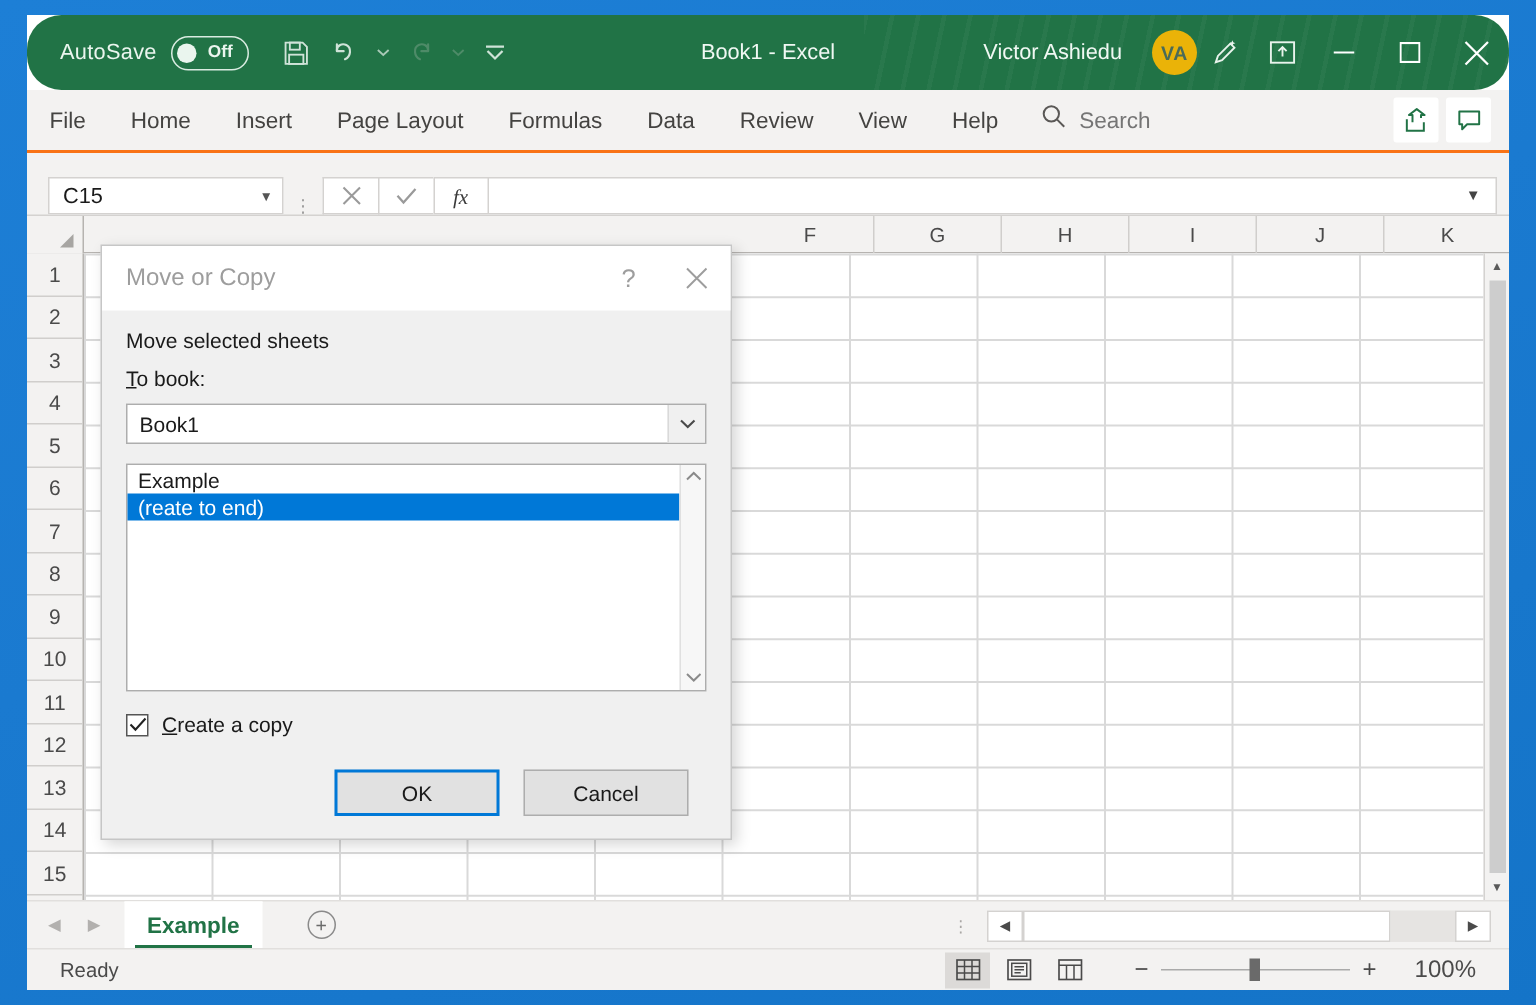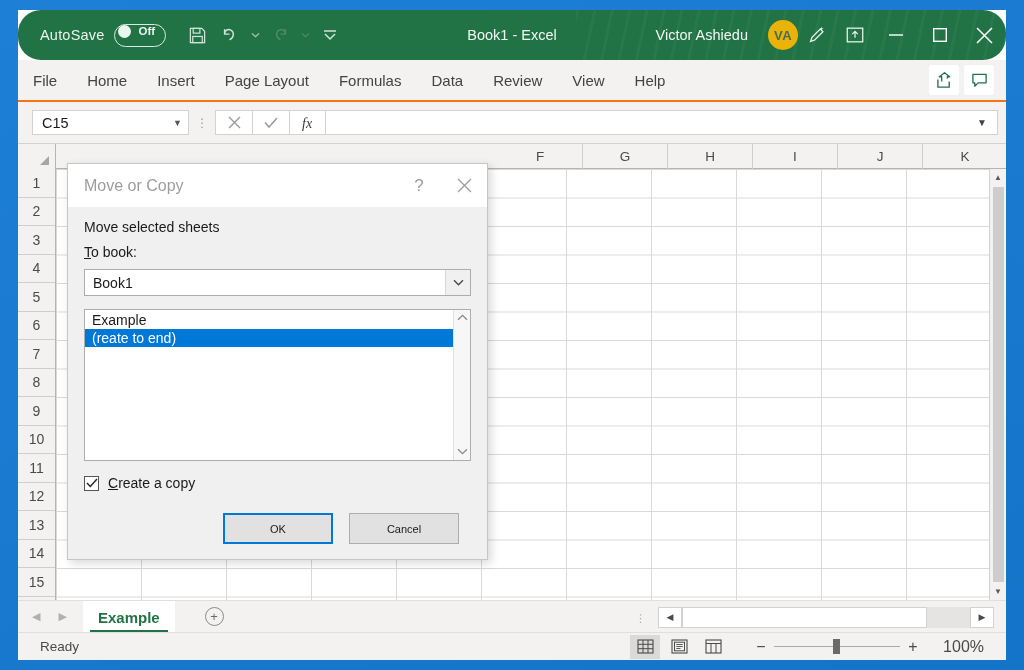--- a/index.html
+++ b/index.html
@@ -35,21 +35,21 @@
   #titlebar .stripes{
     position:absolute; right:0; top:0; bottom:0; width:430px;
     background:repeating-linear-gradient(102deg, rgba(255,255,255,0.035) 0 3px, rgba(255,255,255,0) 3px 17px);
     pointer-events:none;
   }
   .autosave-label{
     font-size:14.5px; margin-left:22px; color:#eaf5ee; letter-spacing:.2px;
   }
   .toggle{
     margin-left:10px; width:52px; height:23px; border-radius:12px;
-    border:1.4px solid #d9ece1; display:flex; align-items:flex-start;
+    border:1.4px solid #d9ece1; display:flex; align-items:center;
     padding:0 3px; position:relative;
   }
   .toggle .knob{ width:13px;height:13px;border-radius:50%;background:#eaf5ee; }
   .toggle .off{ font-size:11.5px; margin-left:7px; color:#eaf5ee; font-weight:600;}
   .qat{ display:flex; align-items:center; margin-left:16px; gap:3px;}
   .qat-btn{
     width:30px;height:30px; display:flex;align-items:center;justify-content:center;
     border-radius:2px;
   }
   .qat-caret{ width:14px;height:30px;display:flex;align-items:center;justify-content:center;}
@@ -87,21 +87,21 @@
     font-size:15px; color:#444341; width:150px;
     font-family:"Liberation Sans",sans-serif;
   }
   .ribbon-right{ margin-left:auto; display:flex; gap:5px; padding-right:12px;}
   .rbtn{
     width:30px;height:30px; background:#fff; border:1px solid #fff;
     display:flex;align-items:center;justify-content:center; border-radius:2px;
   }
   
   #formulabar{
-    height:42px; background:#f3f2f1; display:flex; align-items:center;
+    height:42px; background:#f3f2f1; display:flex; align-items:flex-end;
     padding:0 8px 0 14px; gap:0; flex:0 0 auto;
     border-bottom:1px solid #d4d2d0;
   }
   .namebox{
     width:157px;height:25px;background:#fff;border:1px solid #d4d2d0;
     display:flex;align-items:center; padding:0 6px 0 9px;
     font-size:14.5px; color:#1a1a1a;
   }
   .namebox .nb-caret{ margin-left:auto; font-size:9px; color:#555; }
   .fb-dots{ width:26px;text-align:center;color:#9a9a9a;font-size:12px;line-height:1;}
@@ -272,21 +272,21 @@
   .checkrow{ display:flex; align-items:center; gap:9px; margin-bottom:22px;}
   .checkbox{
     width:15px;height:15px; background:#fff; border:1px solid #555;
     display:flex;align-items:center;justify-content:center;
   }
   .checkrow-label{ font-size:14px; color:#1a1a1a;}
   .dlg-buttons{ display:flex; justify-content:flex-end; gap:16px; padding-right:12px;}
   .dbtn{
     width:110px; height:31px; background:#e1e1e1; border:1px solid #adadad;
     display:flex; align-items:center; justify-content:center;
-    font-size:11px; color:#1a1a1a;
+    font-size:14px; color:#1a1a1a;
   }
   .dbtn.primary{ border:2px solid #0078d7; }
 </style>
 </head>
 <body>
 
 <div id="desktop"></div>
 
 <div id="excel-window">
 
@@ -376,20 +376,29 @@
     <div class="rtab">File</div>
     <div class="rtab">Home</div>
     <div class="rtab">Insert</div>
     <div class="rtab">Page Layout</div>
     <div class="rtab">Formulas</div>
     <div class="rtab">Data</div>
     <div class="rtab">Review</div>
     <div class="rtab">View</div>
     <div class="rtab">Help</div>
 
+    <div class="search-wrap">
+      <span>
+        <svg width="17" height="17" viewBox="0 0 18 18">
+            <circle cx="7.3" cy="7.3" r="5.4" fill="none" stroke="#5a5856" stroke-width="1.4"></circle>
+            <path d="M11.4 11.4 L16.4 16.4" stroke="#5a5856" stroke-width="1.4"></path>
+          </svg>
+      </span>
+      <input class="search-input" placeholder="Search" style="">
+    </div>
 
     <div class="ribbon-right">
       <div class="rbtn">
         <svg width="17" height="17" viewBox="0 0 18 18">
             <path d="M2 8 L2 16 L14 16 L14 10" fill="none" stroke="#217346" stroke-width="1.4"></path>
             <path d="M6 10 L6 5 L3.5 5 L9 0.8 L14.5 5 L12 5 L12 7" fill="none" stroke="#217346" stroke-width="1.4" stroke-linejoin="round"></path>
           </svg>
       </div>
       <div class="rbtn">
         <svg width="17" height="17" viewBox="0 0 18 18">

